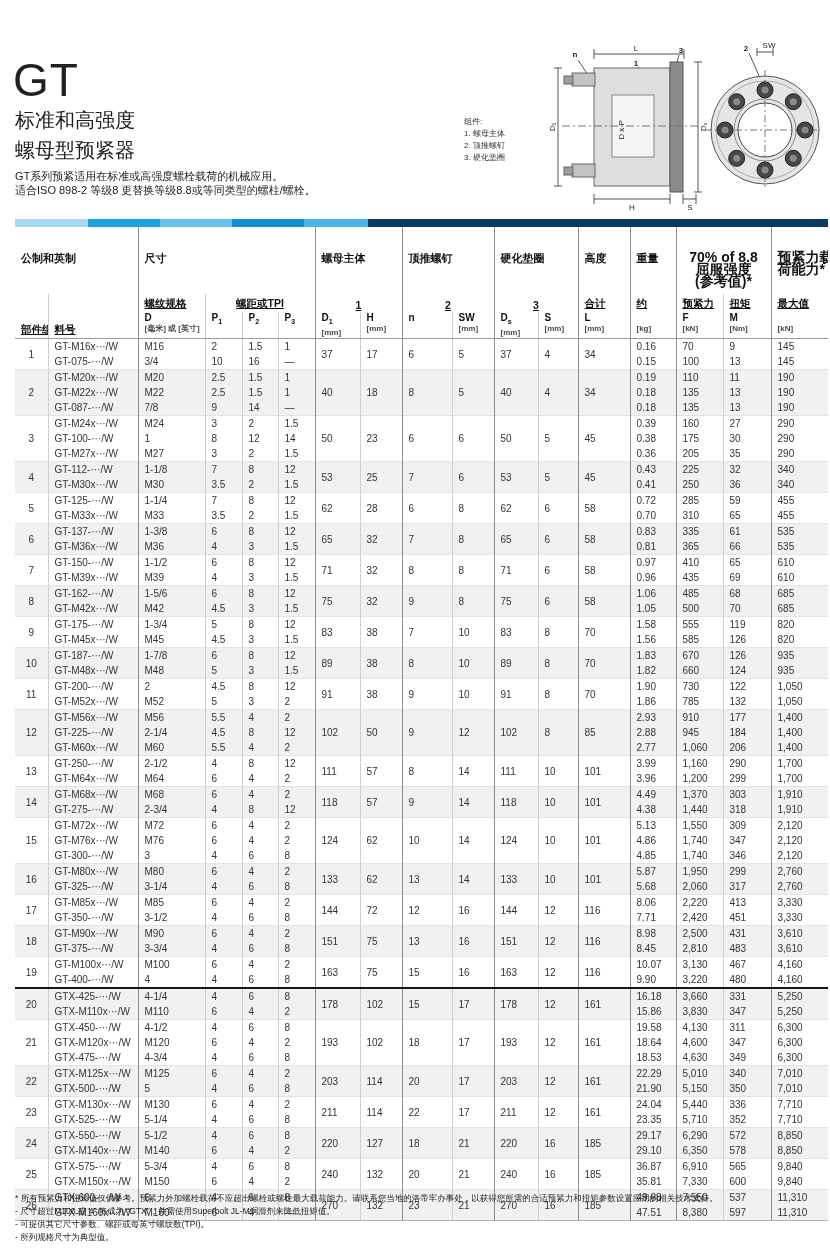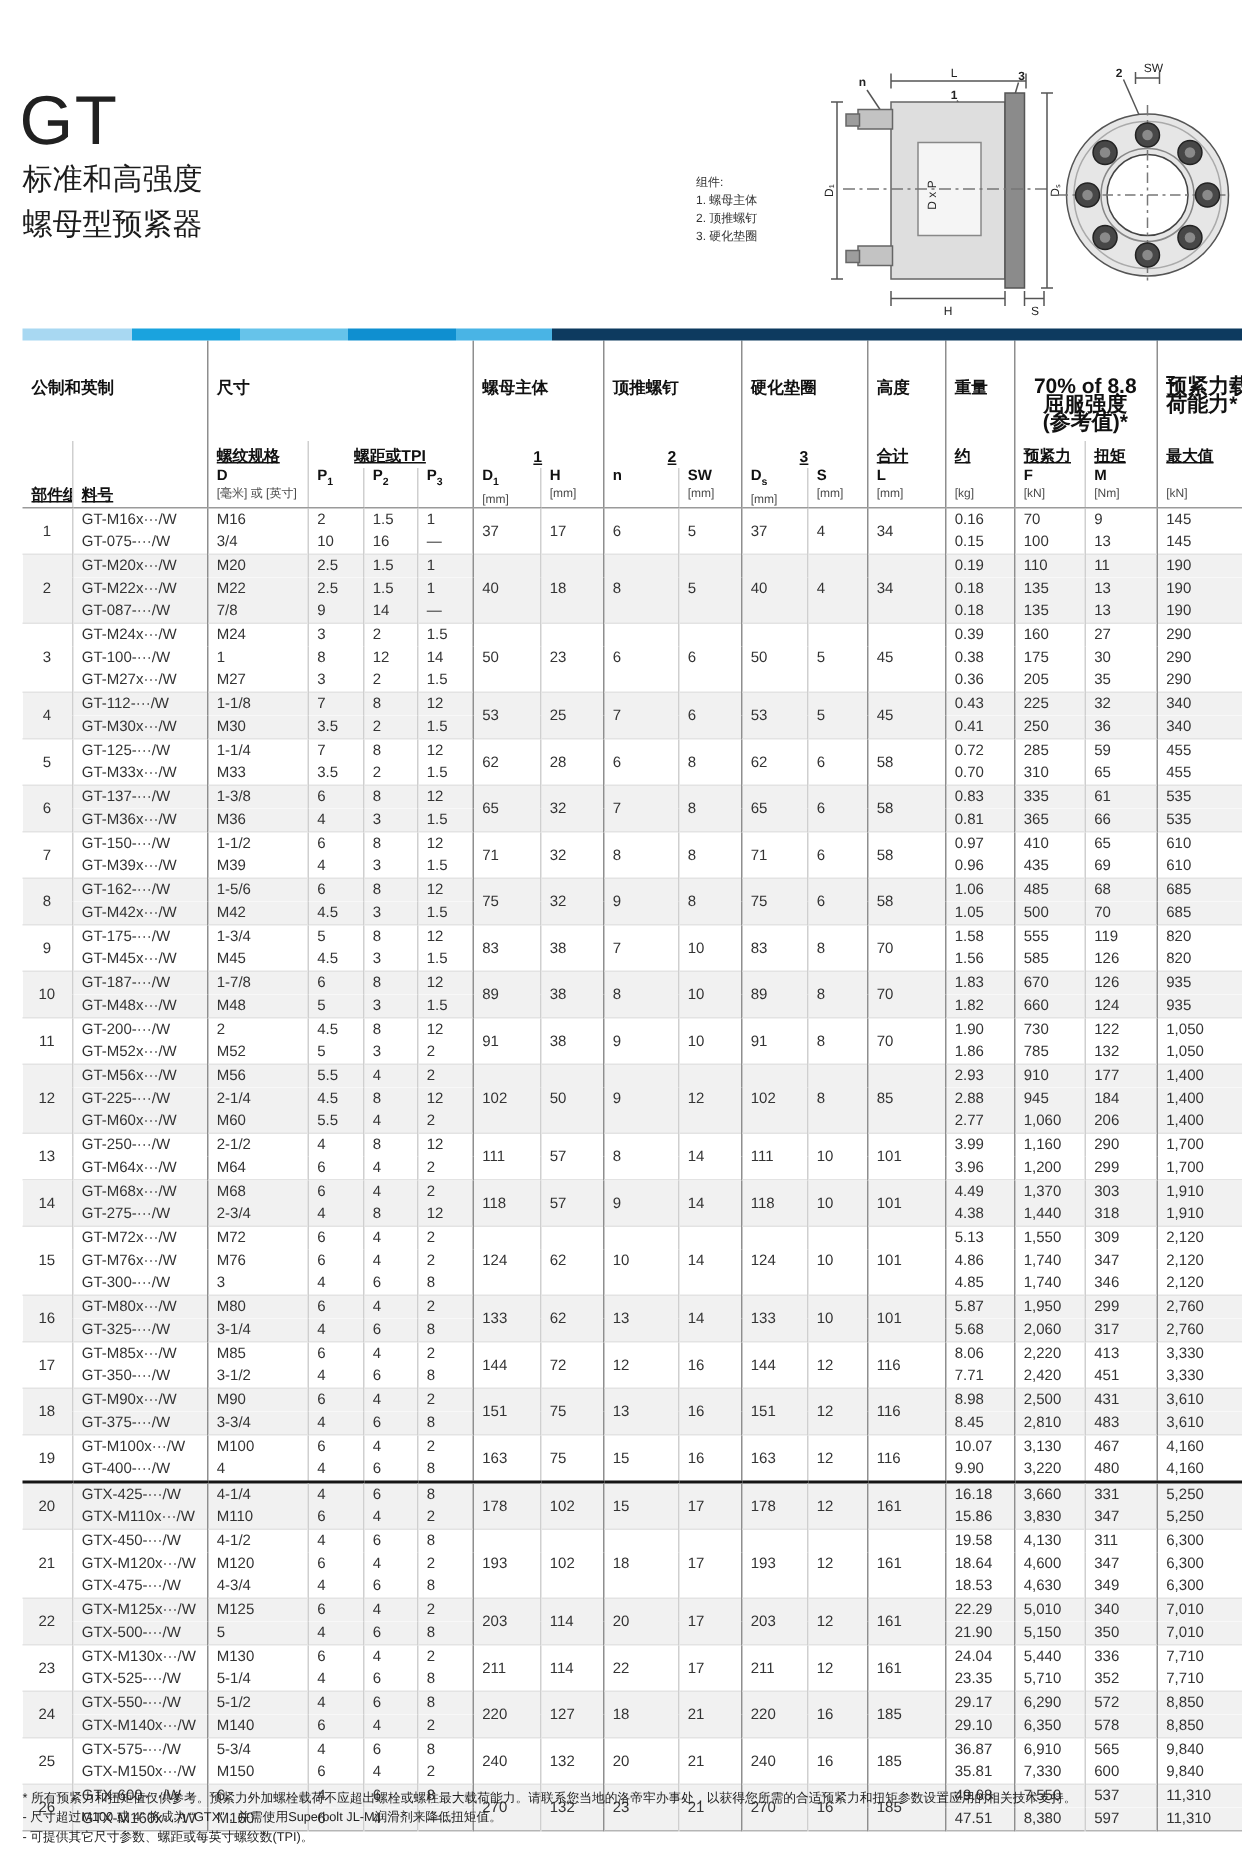--- a/index.html
+++ b/index.html
@@ -18,21 +18,21 @@
   .brand-bar .seg{height:8px;}
   table{border-collapse:collapse;table-layout:fixed;width:813px;border-bottom:1px solid #b5b5b5;}
   th,td{font-weight:normal;text-align:left;padding:0 0 0 6px;white-space:nowrap;overflow:hidden;}
   .bd{border-right:1px solid #8e8e8e;}
   .bl{border-right:1px solid #cfcfcf;}
   .hrow1 th{height:43px;vertical-align:top;padding-top:24px;font-weight:bold;font-size:11px;color:#111;margin-left:24px;}
   .hrow1 .small3{font-size:14px;line-height:12px;}
   .hrow2 th{height:17px;font-weight:bold;font-size:10.5px;vertical-align:bottom;padding-bottom:1px;color:#111;text-decoration:underline;}
   .hrow3 th{height:26px;vertical-align:top;color:#111;}
   .hrow3 .lt{font-weight:bold;font-size:10px;line-height:12px;}
-  .hrow3 .un{font-weight:normal;font-size:8px;line-height:10px;color:#4a4a4a;}
+  .hrow3 .un{font-weight:bold;font-size:8px;line-height:10px;color:#4a4a4a;}
   .hrow3 th{border-bottom:1px solid #9a9a9a;}
   .rspan{vertical-align:middle;font-weight:bold;font-size:10.5px;color:#111;border-bottom:1px solid #9a9a9a;}
   .tc{text-align:center;padding-left:0;}
   sub{font-size:7px;}
   tbody td{height:15px;font-size:10px;color:#333;}
   tbody .c-no{text-align:center;padding-left:0;color:#333;}
   .g-shade{background:#f1f1f1;}
   .g-first td{border-top:1px solid #e3e3e3;}
   .gtx-divider td{border-top:2px solid #151515;}
   
@@ -40,20 +40,24 @@
 </style>
 </head>
 <body>
 
 <div class="page">
 
   <div class="title">GT</div>
   <div class="subtitle">
     <div>标准和高强度</div>
     <div>螺母型预紧器</div>
+  </div>
+  <div class="desc">
+    <div>GT系列预紧适用在标准或高强度螺栓载荷的机械应用。</div>
+    <div>适合ISO 898-2 等级8 更替换等级8.8或等同类型的螺柱/螺栓。</div>
   </div>
 
   <div class="legend">
     <div>组件:</div>
     <div>1.  螺母主体</div>
     <div>2.  顶推螺钉</div>
     <div>3.  硬化垫圈</div>
   </div>
 
   <div class="figure">
@@ -1092,15 +1096,16 @@
             <td class="">11,310</td>
           </tr>
         </tbody>
     </table>
   </div>
 
   <div class="footnotes">
     <div>* 所有预紧力和扭矩值仅供参考。预紧力外加螺栓载荷不应超出螺栓或螺柱最大载荷能力。请联系您当地的洛帝牢办事处，以获得您所需的合适预紧力和扭矩参数设置应用的相关技术支持。</div>
     <div>- 尺寸超过M100 或 4” 将成为 “GTX”，并需使用Superbolt JL-M润滑剂来降低扭矩值。</div>
     <div>- 可提供其它尺寸参数、螺距或每英寸螺纹数(TPI)。</div>
+    <div>- 所列规格尺寸为典型值。</div>
   </div>
 
 </div>
 
 </body></html>

